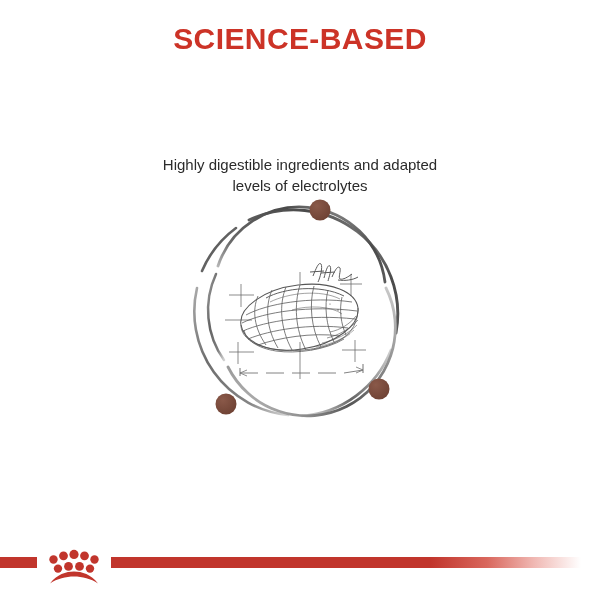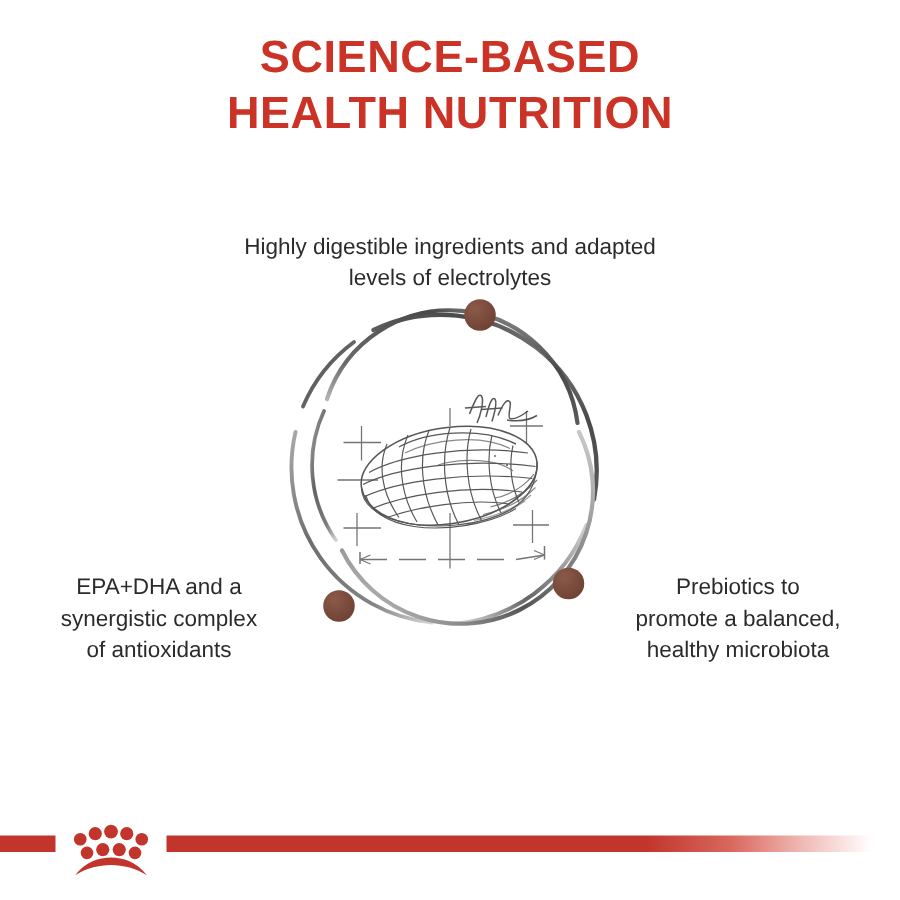--- a/index.html
+++ b/index.html
@@ -113,33 +113,26 @@
   }
   .crown svg { display: block; }
 </style>
 </head>
 <body>
 
 <div class="card">
 
   <div class="title-block">
     <span class="title-line">SCIENCE-BASED</span>
-    <span class="title-line">HEALTH NUTRITION</span>
   </div>
 
   <div class="feature-text feature-top">Highly digestible ingredients and adapted
 levels of electrolytes</div>
 
-  <div class="feature-text feature-left">EPA+DHA and a
-synergistic complex
-of antioxidants</div>
-
-  <div class="feature-text feature-right">Prebiotics to
-promote a balanced,
-healthy microbiota</div>
+
 
   <div class="graphic">
     <svg viewBox="0 0 240 240" xmlns="http://www.w3.org/2000/svg">
       <defs>
         <linearGradient id="ringFadeA" x1="0" y1="0" x2="1" y2="1">
           <stop offset="0%" stop-color="#8d8d8d"></stop>
           <stop offset="35%" stop-color="#3d3d3d"></stop>
           <stop offset="75%" stop-color="#5c5c5c"></stop>
           <stop offset="100%" stop-color="#c9c9c9"></stop>
         </linearGradient>

